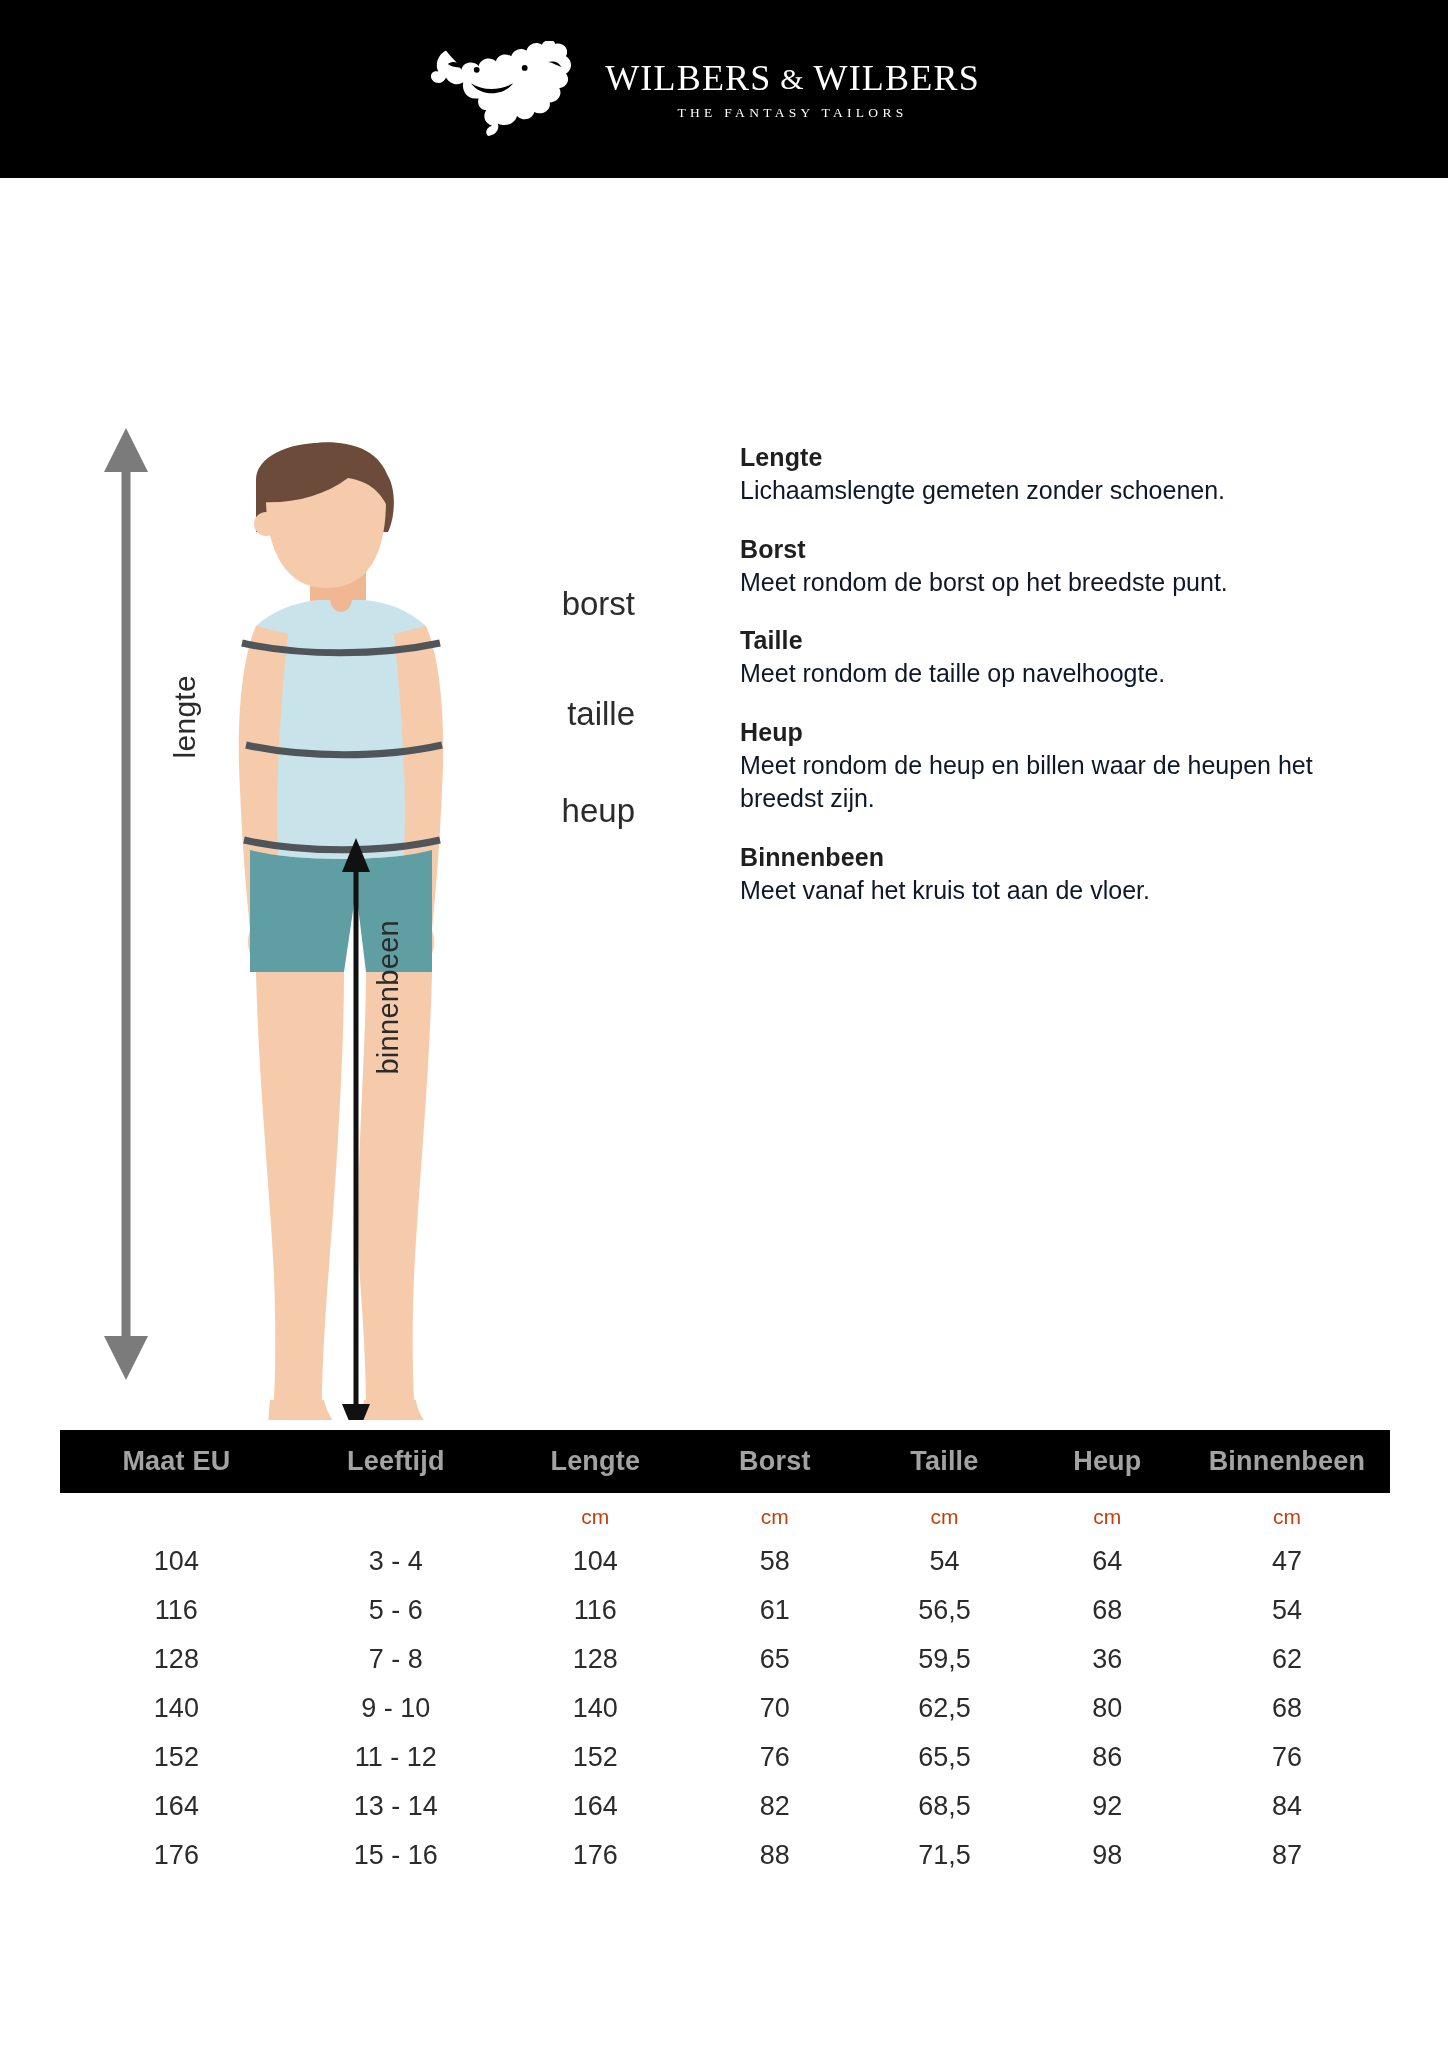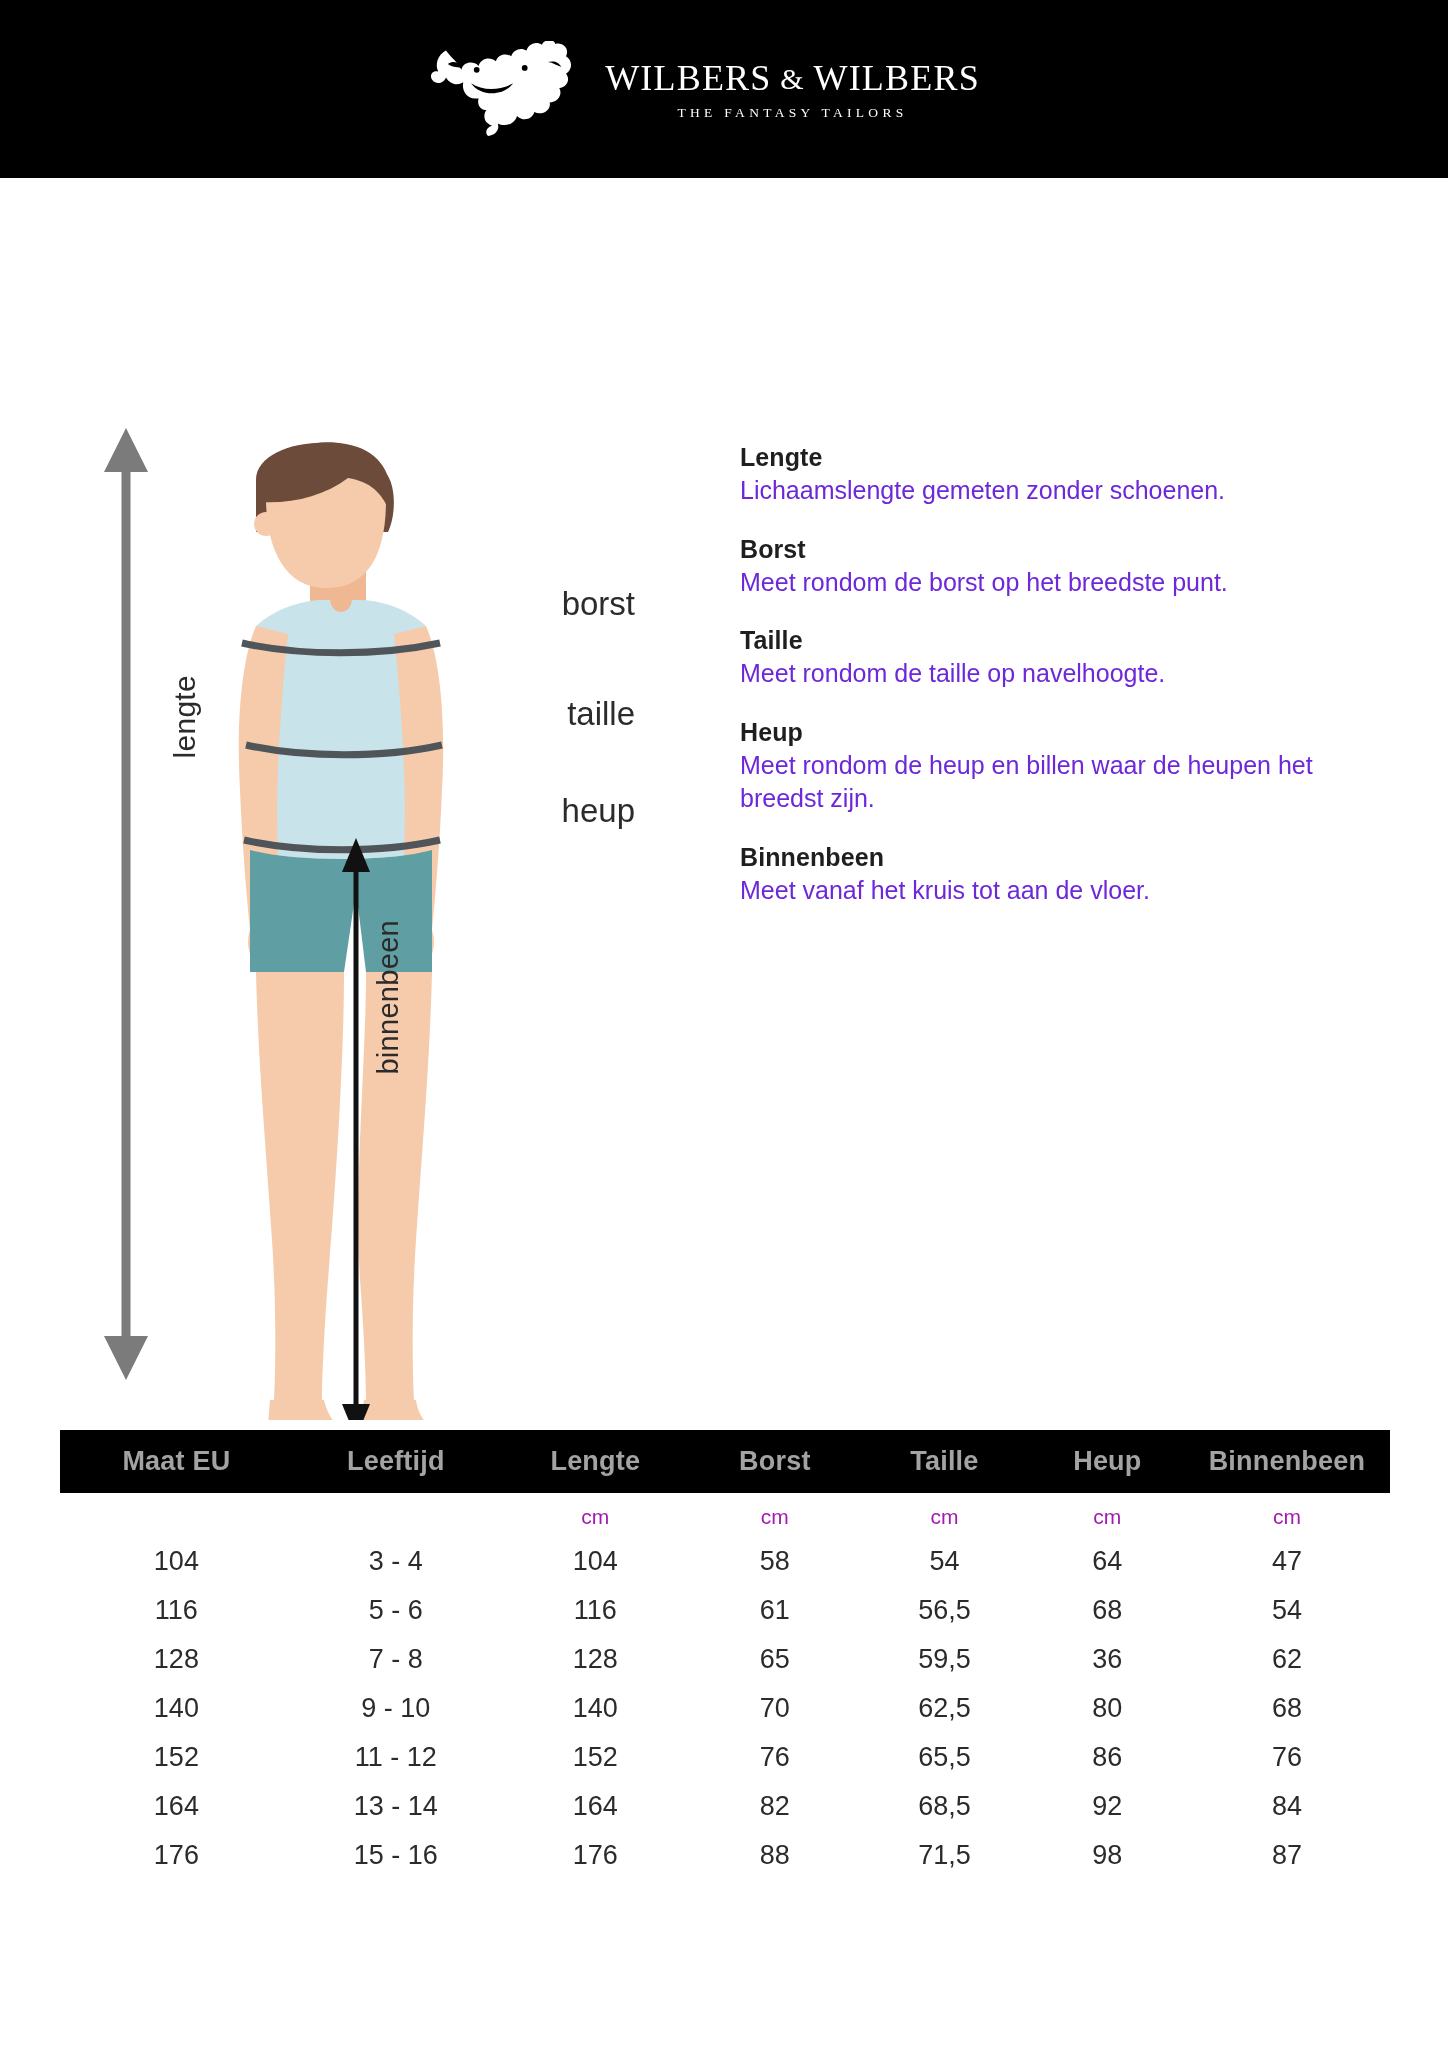--- a/index.html
+++ b/index.html
@@ -104,21 +104,21 @@
     margin: 0 0 2px 0;
     font-size: 25px;
     font-weight: bold;
     color: #1f1f1f;
     letter-spacing: 0.1px;
   }
   .explain p {
     margin: 0 0 27px 0;
     font-size: 25px;
     line-height: 1.34;
-    color: #6d28d9;
+    color: #0f172a;
   }
   .explain .block:last-child p { margin-bottom: 12px; }
 
   
   .table-wrap {
     position: absolute;
     left: 60px;
     top: 1430px;
     width: 1330px;
   }
@@ -137,21 +137,21 @@
     letter-spacing: 0.2px;
   }
   table.sizes tbody td {
     text-align: center;
     font-size: 27px;
     color: #2b2b2b;
     padding: 9px 0;
   }
   table.sizes tr.units td {
     font-size: 21px;
-    color: #a21caf;
+    color: #c2410c;
     padding-top: 12px;
     padding-bottom: 8px;
   }
   table.sizes tr.units td.blank { color: transparent; }
   col.c0 { width: 17.5%; }
   col.c1 { width: 15.5%; }
   col.c2 { width: 14.5%; }
   col.c3 { width: 12.5%; }
   col.c4 { width: 13%; }
   col.c5 { width: 11.5%; }

